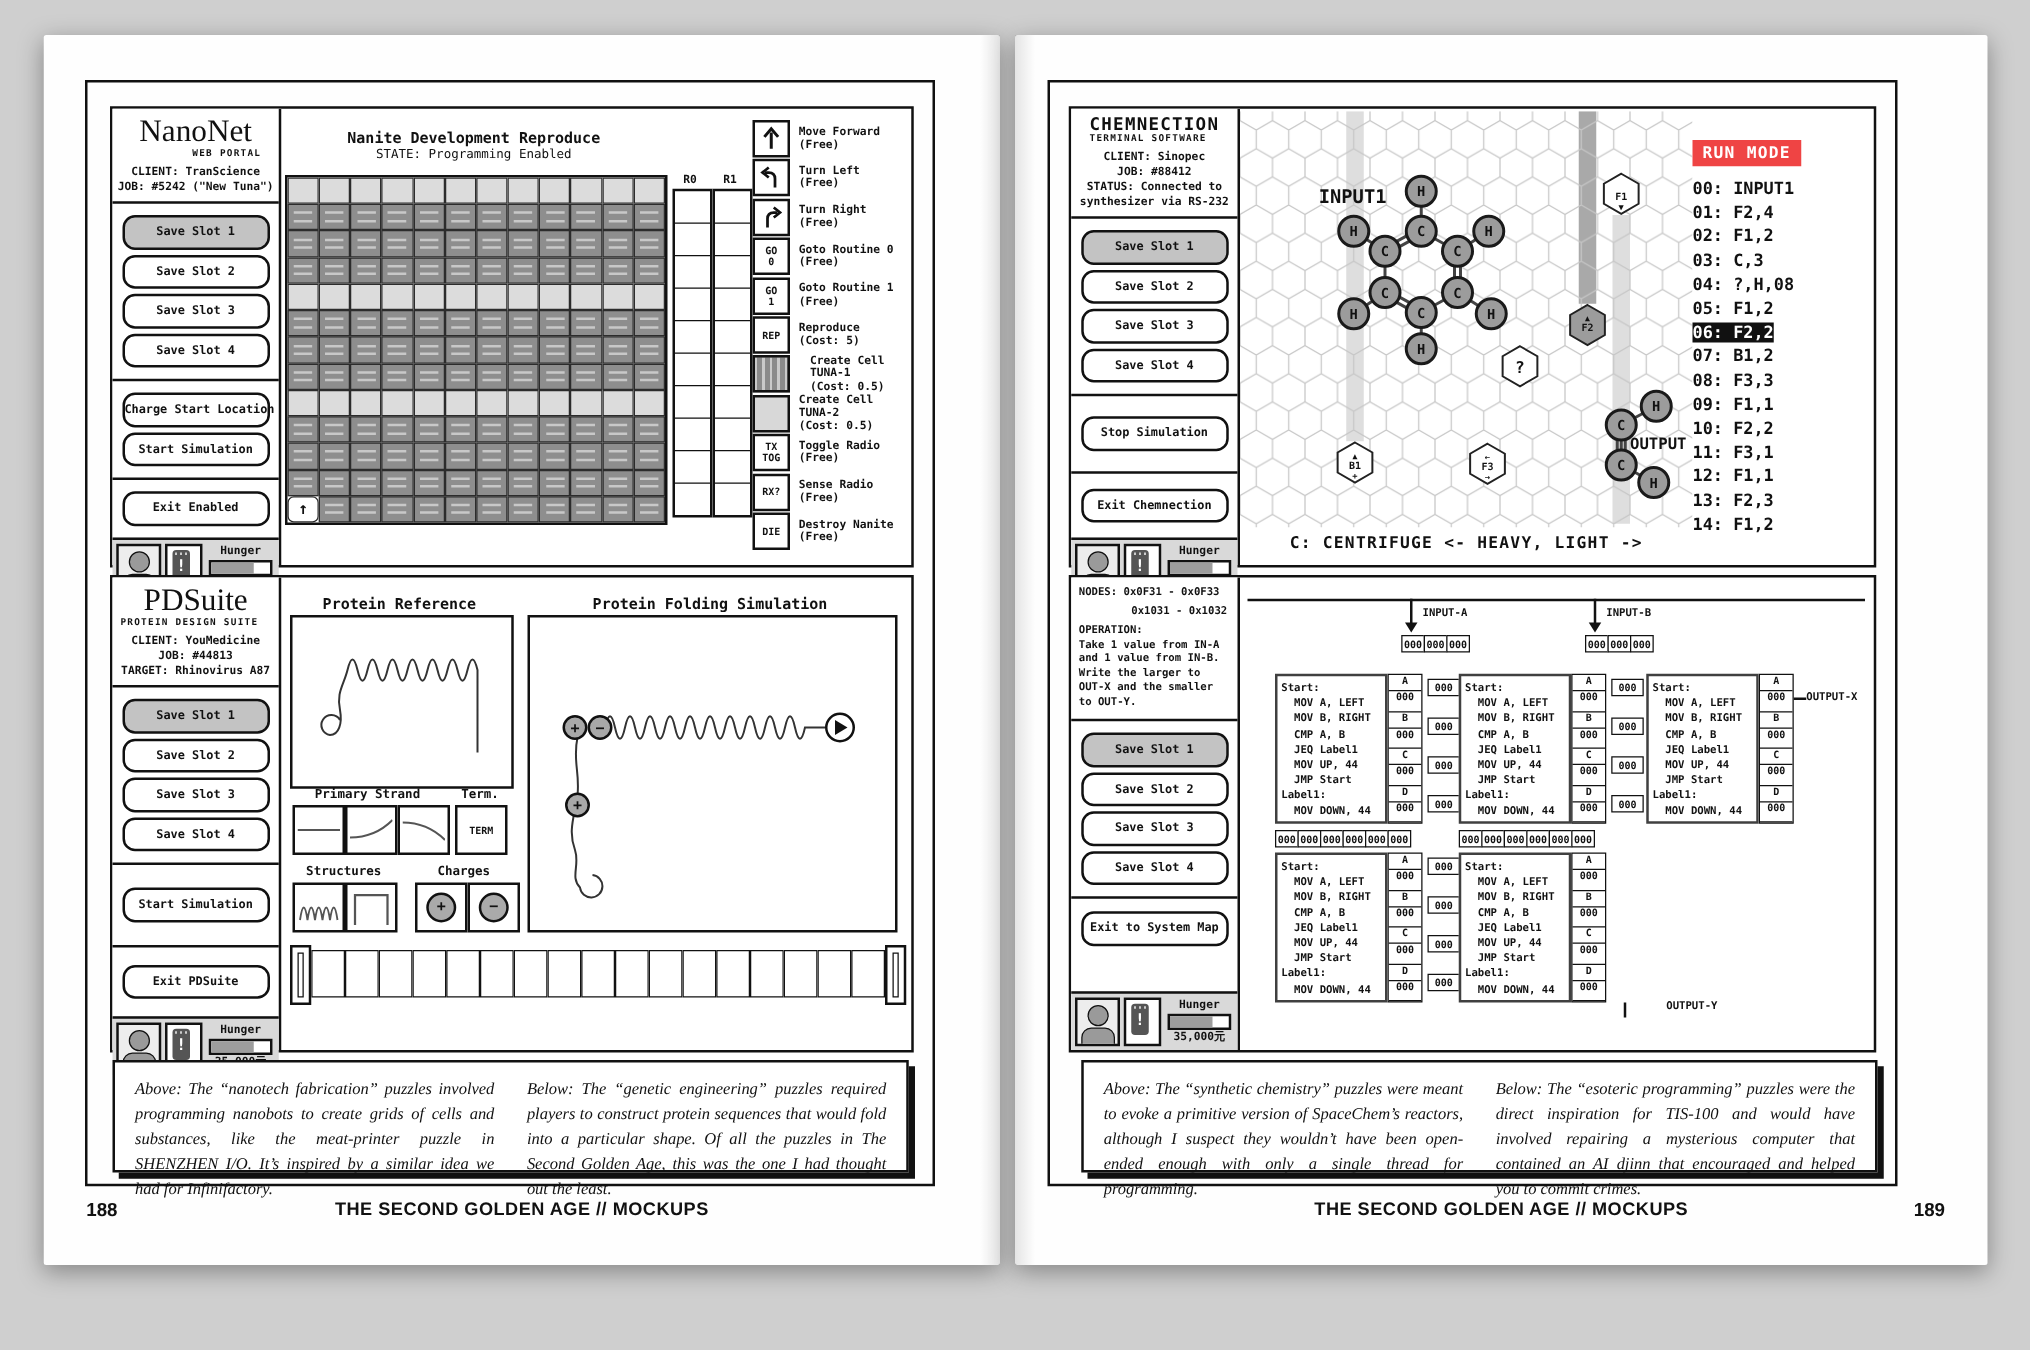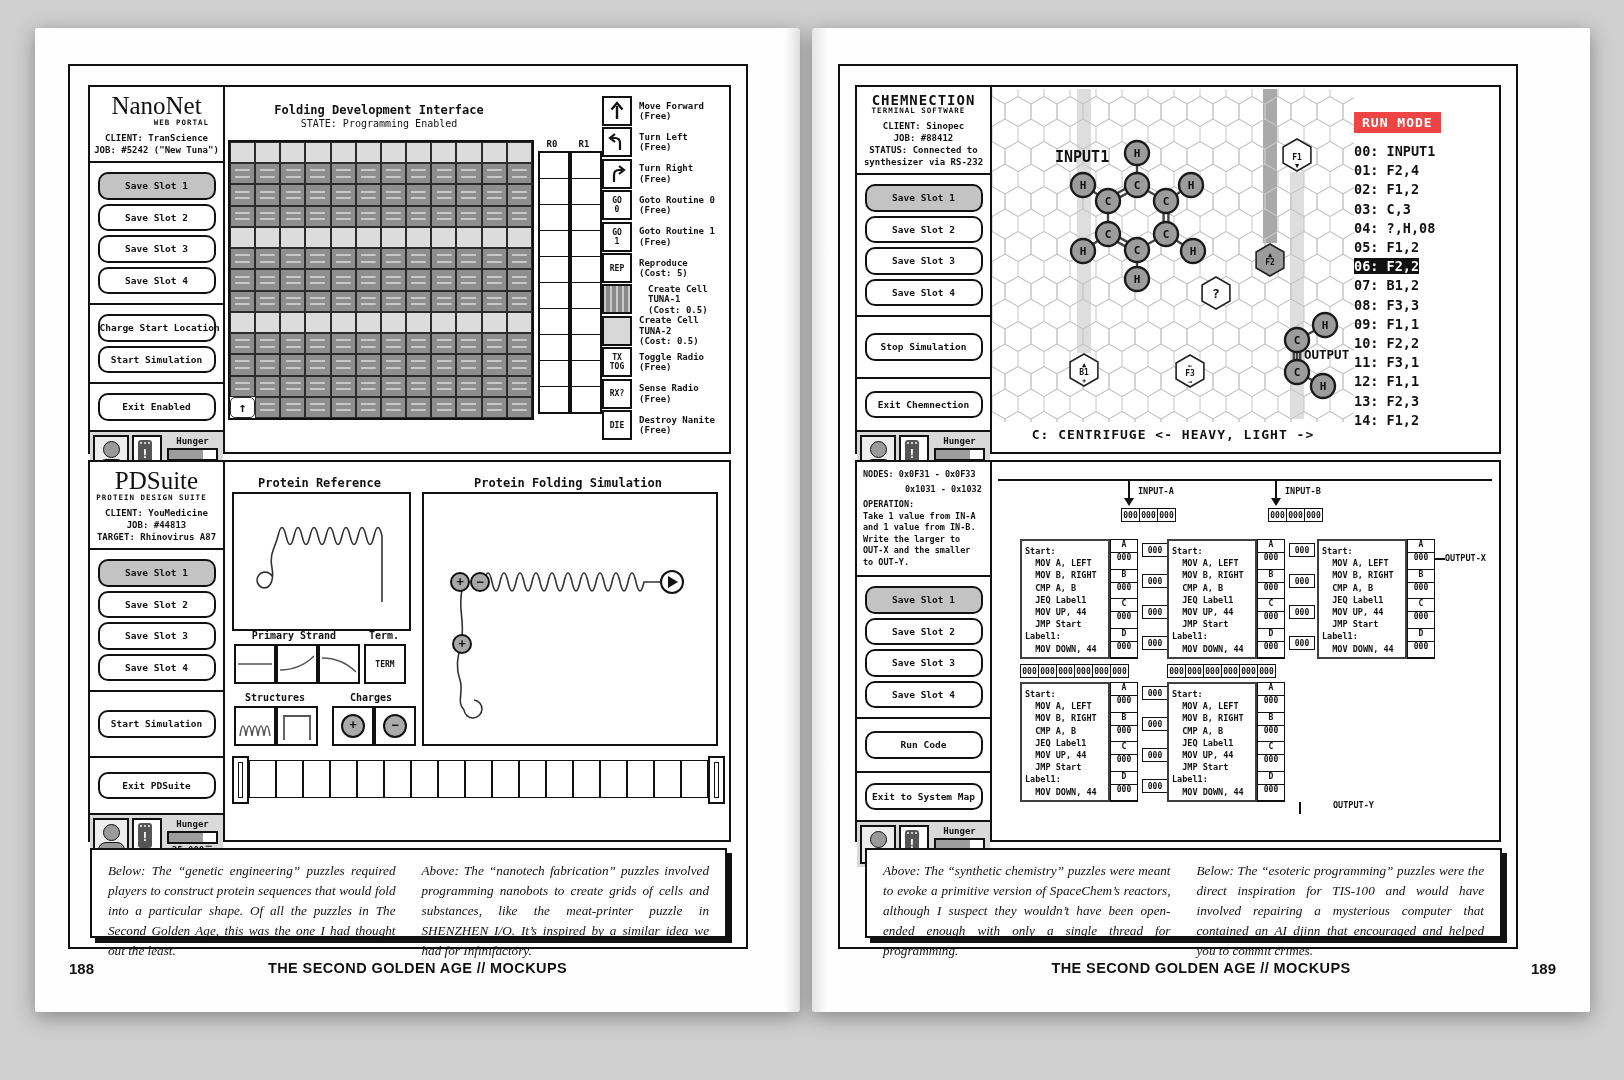--- a/index.html
+++ b/index.html
@@ -146,21 +146,21 @@
           </div>
           <div class="hungerwrap">
             <div>Hunger</div>
             <div class="hbar">
               <div class="hfill" style="width: 72%;"></div>
             </div>
             <div>35,000元</div>
           </div>
         </div>
     </div>
-    <div class="mtitle" style="left:138px;top:16px;width:302px;">Folding Development Interface</div>
+    <div class="mtitle" style="left:138px;top:16px;width:302px;">Nanite Development Reproduce</div>
     <div class="msub" style="left:138px;top:31px;width:302px;">STATE: Programming Enabled</div>
     <div id="nn-grid">
         <div class="gc light"></div>
         <div class="gc light"></div>
         <div class="gc light"></div>
         <div class="gc light"></div>
         <div class="gc light"></div>
         <div class="gc light"></div>
         <div class="gc light"></div>
         <div class="gc light"></div>
@@ -563,22 +563,22 @@
         <div class="stripcell"></div>
         <div class="stripcell"></div>
         <div class="stripcell"></div>
         <div class="stripcell"></div>
         <div class="stripcell"></div>
         <div class="stripcap"></div>
       </div>
   </div>
 
   <div class="caption" style="left:55px;top:820px;width:637px;height:90px;">
+    <div class="col">Above: The “nanotech fabrication” puzzles involved programming nanobots to create grids of cells and substances, like the meat-printer puzzle in SHENZHEN I/O. It’s inspired by a similar idea we had for Infinifactory.</div>
     <div class="col">Below: The “genetic engineering” puzzles required players to construct protein sequences that would fold into a particular shape. Of all the puzzles in The Second Golden Age, this was the one I had thought out the least.</div>
-    <div class="col">Above: The “nanotech fabrication” puzzles involved programming nanobots to create grids of cells and substances, like the meat-printer puzzle in SHENZHEN I/O. It’s inspired by a similar idea we had for Infinifactory.</div>
   </div>
 
   <div class="pnum" style="left:34px;top:932px;">188</div>
   <div class="ftitle" style="top:932px;">THE SECOND GOLDEN AGE // MOCKUPS</div>
 </div>
 
 <div class="page" id="pageR">
   <div class="frame" style="left:26px;top:36px;width:676px;height:881px;"></div>
 
   <div class="panel" style="left:43px;top:57px;width:642px;height:365px;">
@@ -733,23 +733,20 @@
             <div>OUT-X and the smaller</div>
             <div>to OUT-Y.</div>
           </div>
       </div>
       <div class="sbsec">
           <button class="btn sel">Save Slot 1</button>
           <button class="btn">Save Slot 2</button>
           <button class="btn">Save Slot 3</button>
           <button class="btn">Save Slot 4</button>
         </div>
-      <div class="sbsec" style="padding:8px 4px;">
-          <button class="btn">Run Code</button>
-        </div>
       <div class="sbsec nb" style="padding:6px 4px;">
         <button class="btn">Exit to System Map</button>
       </div>
       <div class="statusbar">
           <div class="avatar"></div>
           <div class="alertbox">
             <div class="alertdev">!</div>
           </div>
           <div class="hungerwrap">
             <div>Hunger</div>

